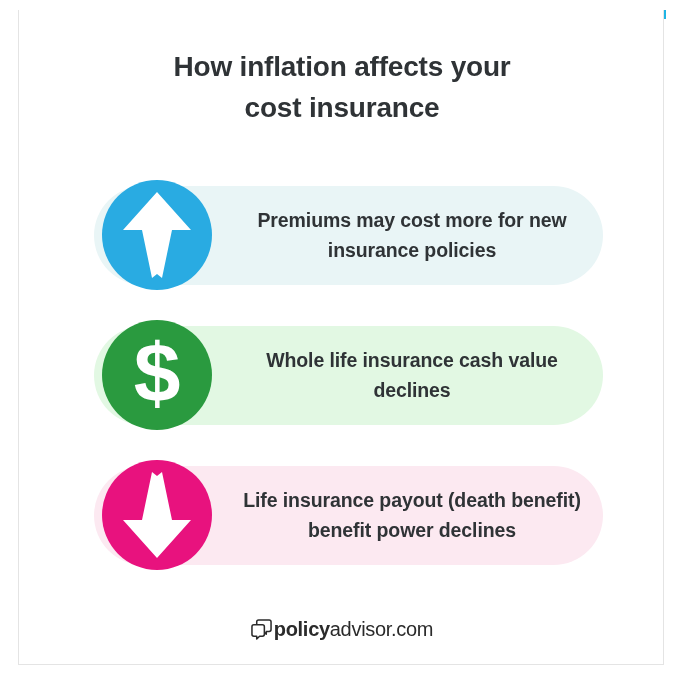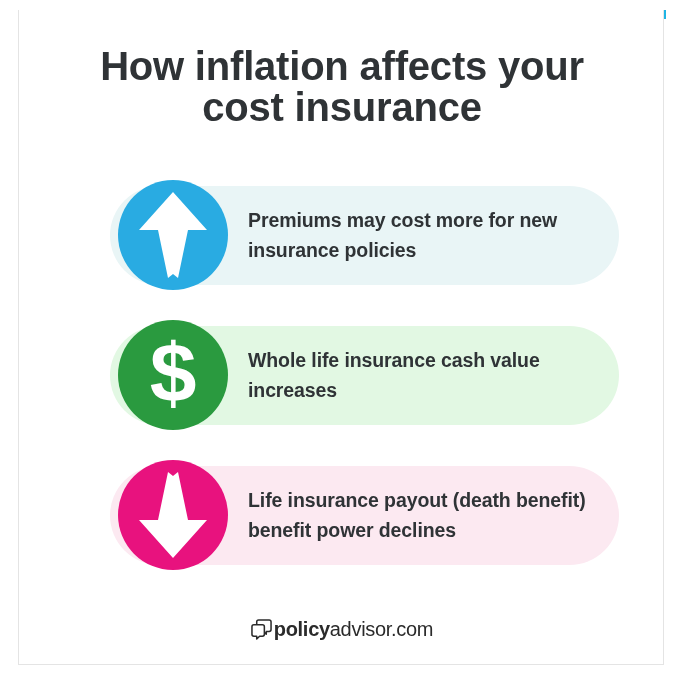--- a/index.html
+++ b/index.html
@@ -34,32 +34,33 @@
     height: 9px;
     background: #1eb4e4;
   }
 
   .title {
     position: absolute;
     left: 60px;
     top: 36px;
     width: 526px;
     text-align: center;
-    font-size: 40px;
+    font-size: 28px;
     line-height: 41px;
     font-weight: bold;
     color: #2f3336;
     letter-spacing: -0.2px;
   }
 
   .cards {
     position: absolute;
-    left: 16px;
+    left: 0;
     top: 170px;
     width: 646px;
+    text-align: center;
   }
 
   .card {
     position: relative;
     height: 110px;
     margin-bottom: 30px;
   }
 
   .card-pill {
     position: absolute;
@@ -172,21 +173,21 @@
         </svg>
       </div>
       <div class="card-text">Premiums may cost more for new insurance policies</div>
     </div>
 
     <div class="card card-2">
       <div class="card-pill"></div>
       <div class="card-icon">
         <span class="dollar-glyph">$</span>
       </div>
-      <div class="card-text">Whole life insurance cash value increases</div>
+      <div class="card-text">Whole life insurance cash value declines</div>
     </div>
 
     <div class="card card-3">
       <div class="card-pill"></div>
       <div class="card-icon">
         <svg width="74" height="90" viewBox="0 0 74 90" aria-hidden="true">
           <path d="M37 88 L71 50 L52 50 L42 2 L37 6 L32 2 L22 50 L3 50 Z" fill="#ffffff"></path>
         </svg>
       </div>
       <div class="card-text">Life insurance payout (death benefit) benefit power declines</div>

